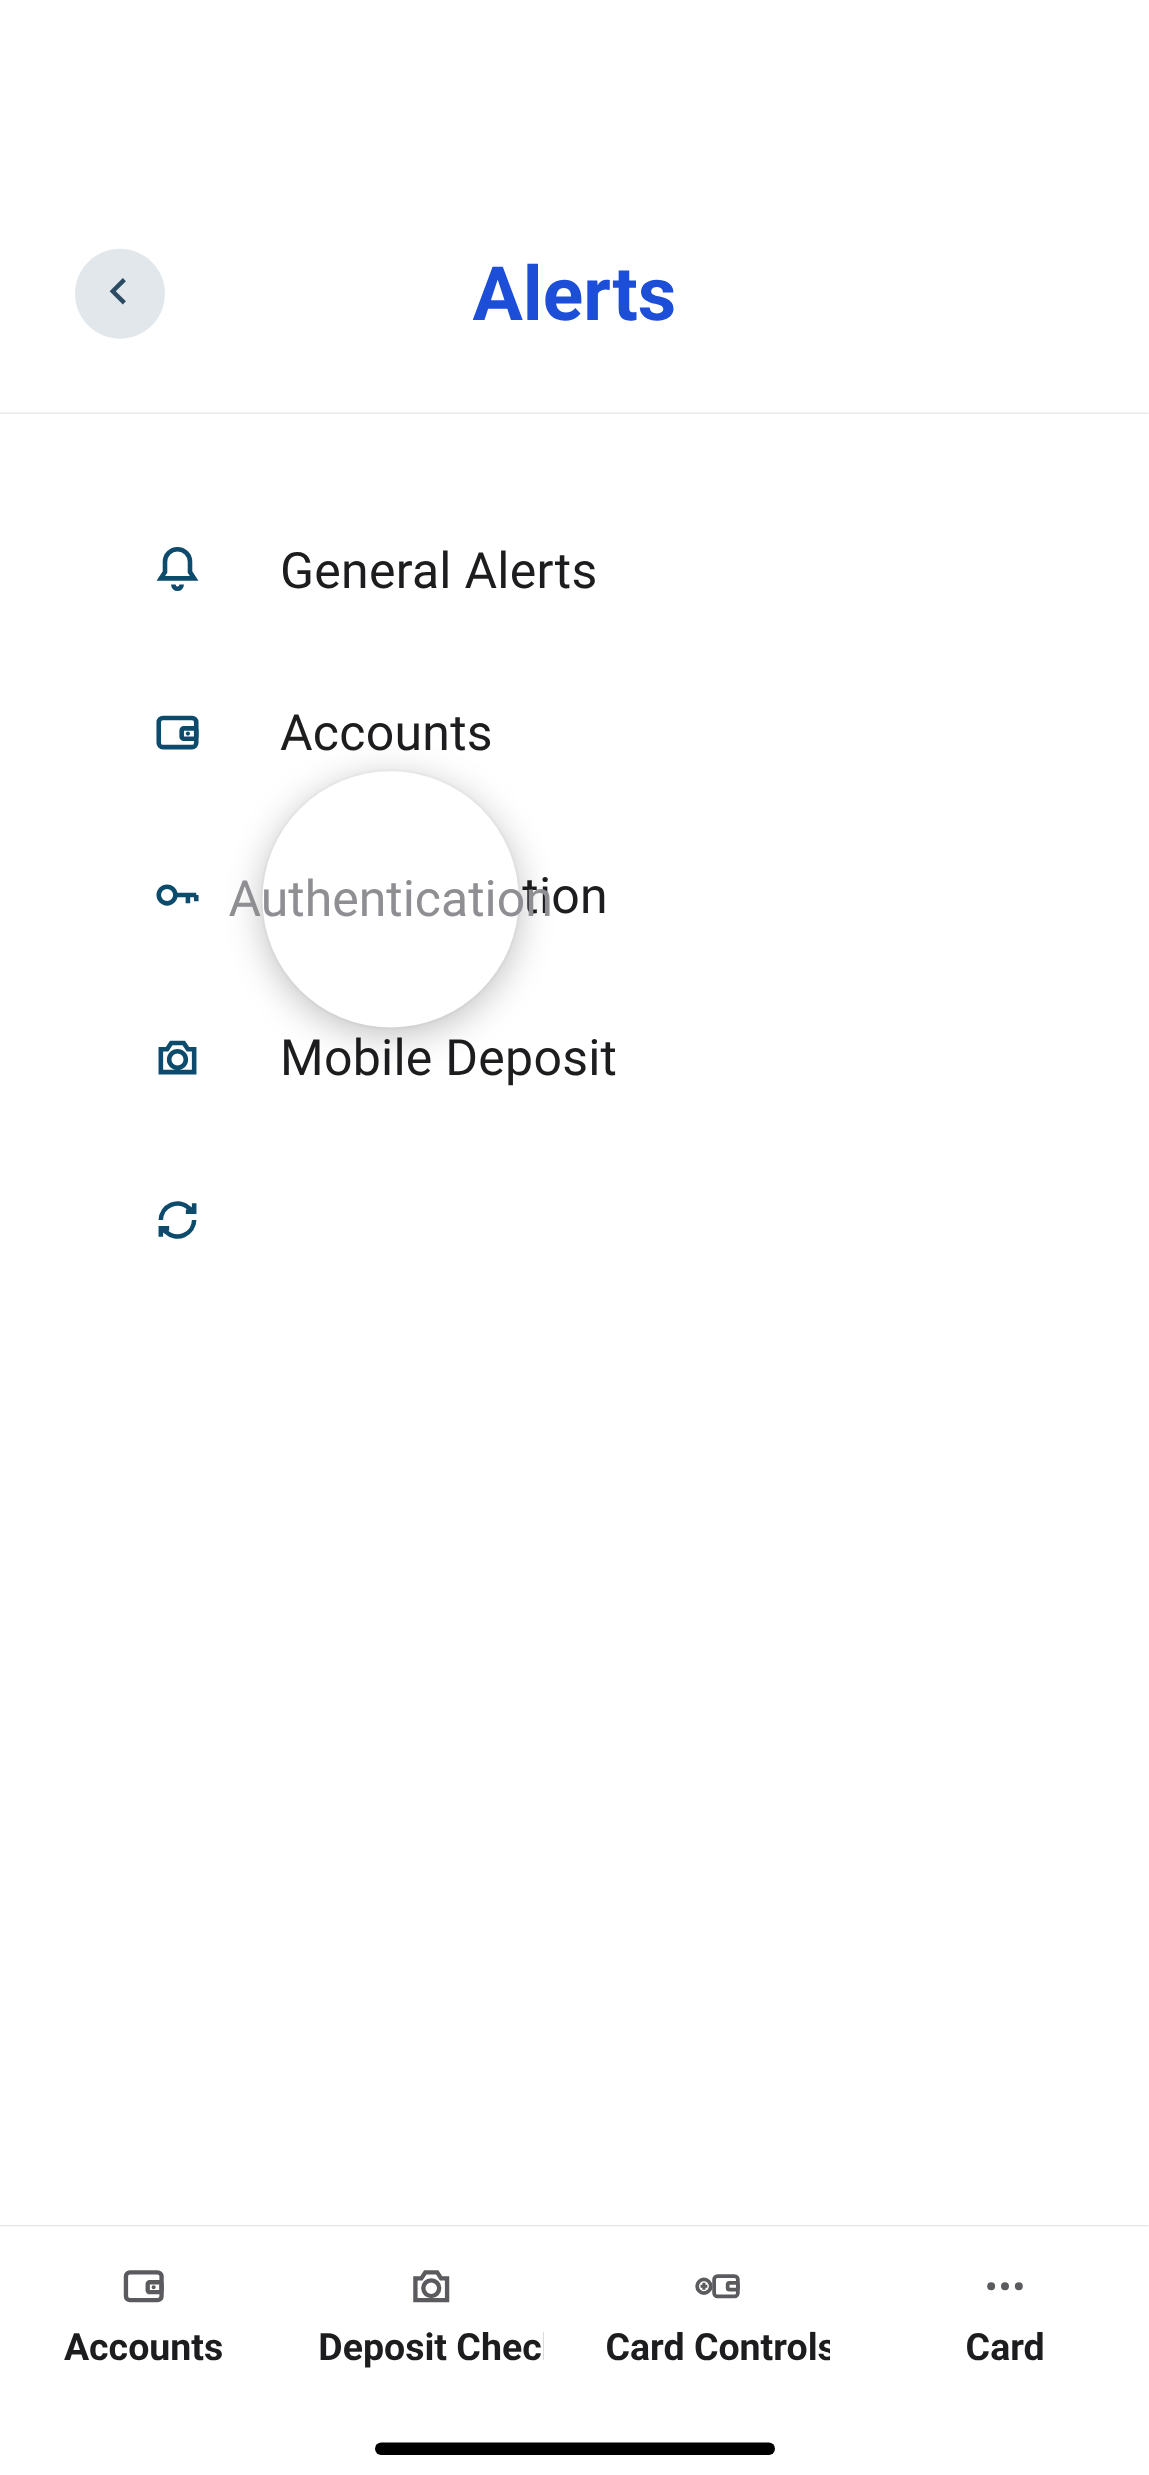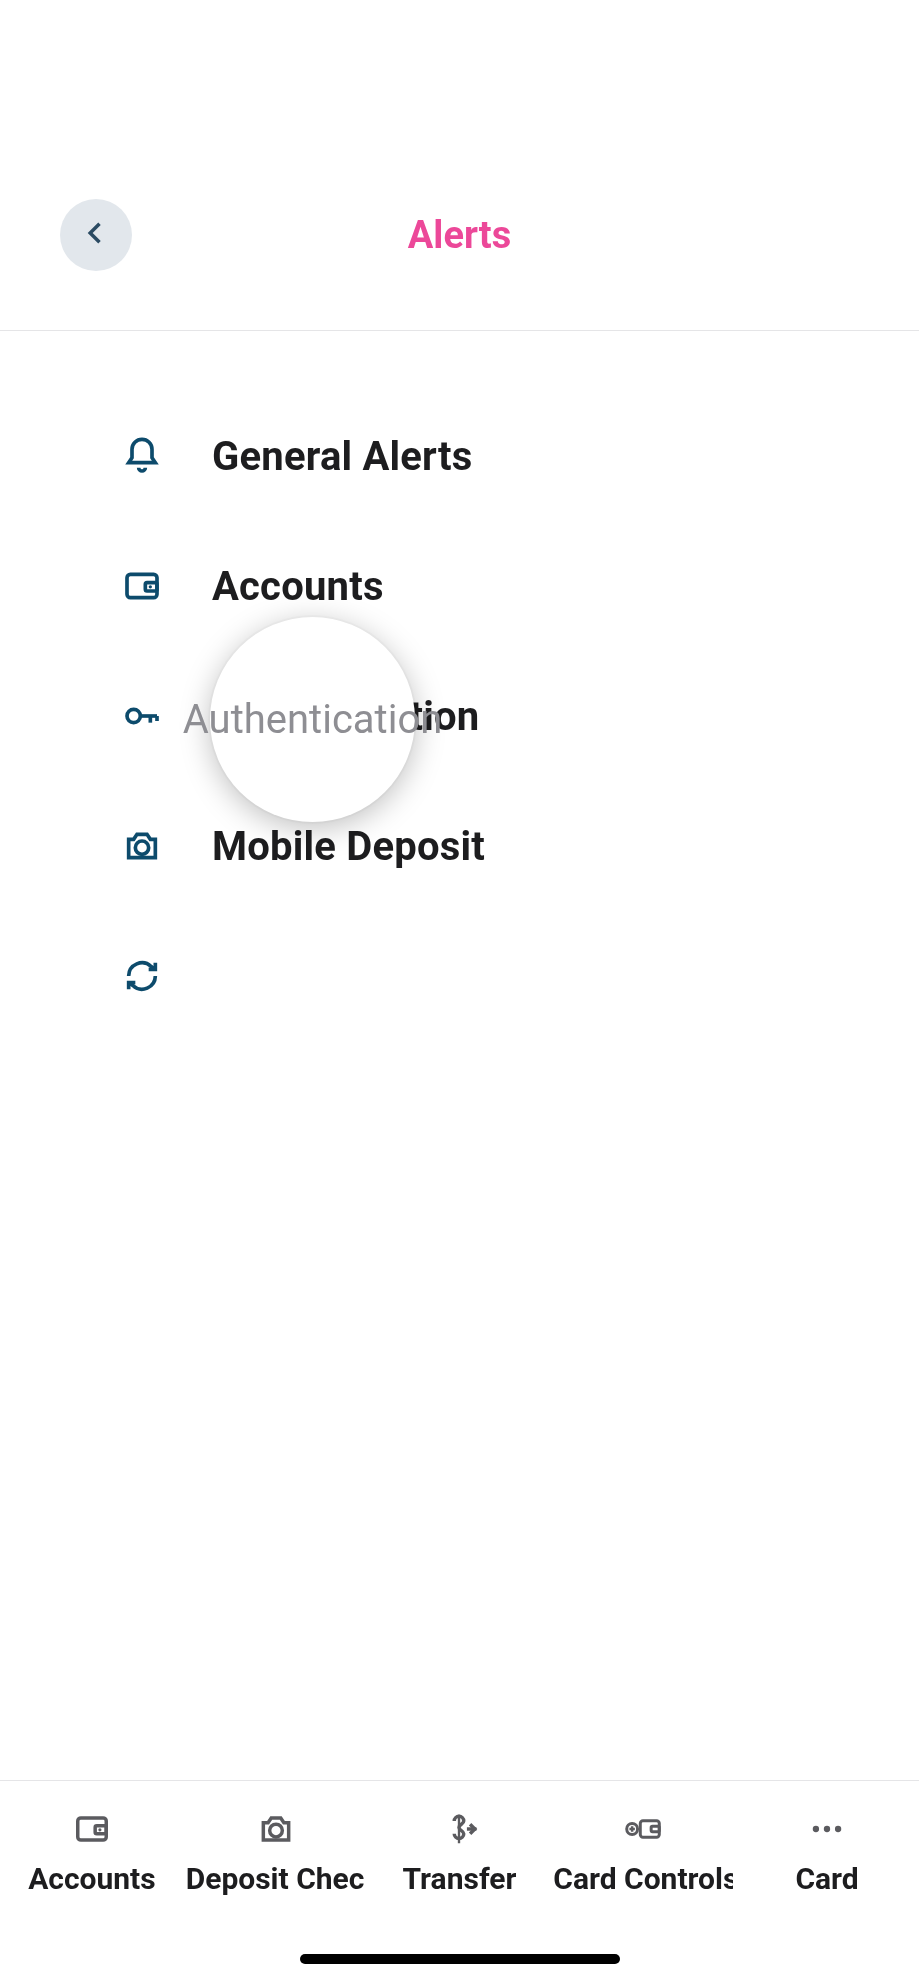--- a/index.html
+++ b/index.html
@@ -43,23 +43,23 @@
     cursor: pointer;
   }
   .back-button svg {
     width: 28px;
     height: 28px;
     stroke: #2b4b63;
     stroke-width: 3;
     fill: none;
   }
   .header-title {
-    font-size: 38px;
+    font-size: 60px;
     font-weight: 700;
-    color: #ec4899;
+    color: #1d4ed8;
   }
 
   
   .alert-list {
     padding-top: 60px;
   }
   .alert-item {
     display: flex;
     align-items: center;
     height: 130px;
@@ -75,23 +75,23 @@
     color: #0d4b6c;
   }
   .alert-icon svg {
     width: 40px;
     height: 40px;
     fill: none;
     stroke: #0d4b6c;
     stroke-width: 2.2;
   }
   .alert-label {
-    margin-left: 46px;
+    margin-left: 58px;
     font-size: 40px;
-    font-weight: 700;
+    font-weight: 400;
     color: #1d1d1f;
     letter-spacing: .2px;
   }
 
   
   .spotlight {
     position: absolute;
     width: 205px;
     height: 205px;
     border-radius: 50%;
@@ -267,31 +267,20 @@
   <div class="tab">
     <span class="tab-icon">
       <svg viewBox="0 0 24 24">
           <path d="M4 8h3l2-3h6l2 3h3v11H4z"></path>
           <circle cx="12" cy="13" r="4"></circle>
         </svg>
     </span>
     <span class="tab-label">Deposit Check</span>
   </div>
 
-  <div class="tab">
-    <span class="tab-icon">
-      <svg viewBox="0 0 24 24">
-          <path d="M9 7a3 3 0 0 1 3-3 3 3 0 0 1 3 3c0 2-3 2-3 4s3 2 3 4a3 3 0 0 1-3 3 3 3 0 0 1-3-3"></path>
-          <path d="M12 3v18" stroke-width="1.5"></path>
-          <path d="M17 12h6"></path>
-          <path d="M21 9l3 3-3 3" transform="translate(-2 0)"></path>
-        </svg>
-    </span>
-    <span class="tab-label">Transfer</span>
-  </div>
 
   <div class="tab">
     <span class="tab-icon">
       <svg viewBox="0 0 28 24">
           <circle cx="6" cy="12" r="4"></circle>
           <path d="M6 10v4M4 12h4" stroke-width="1.8"></path>
           <rect x="12" y="6" width="14" height="12" rx="2"></rect>
           <rect x="20" y="10" width="6" height="4" rx="1"></rect>
         </svg>
     </span>

